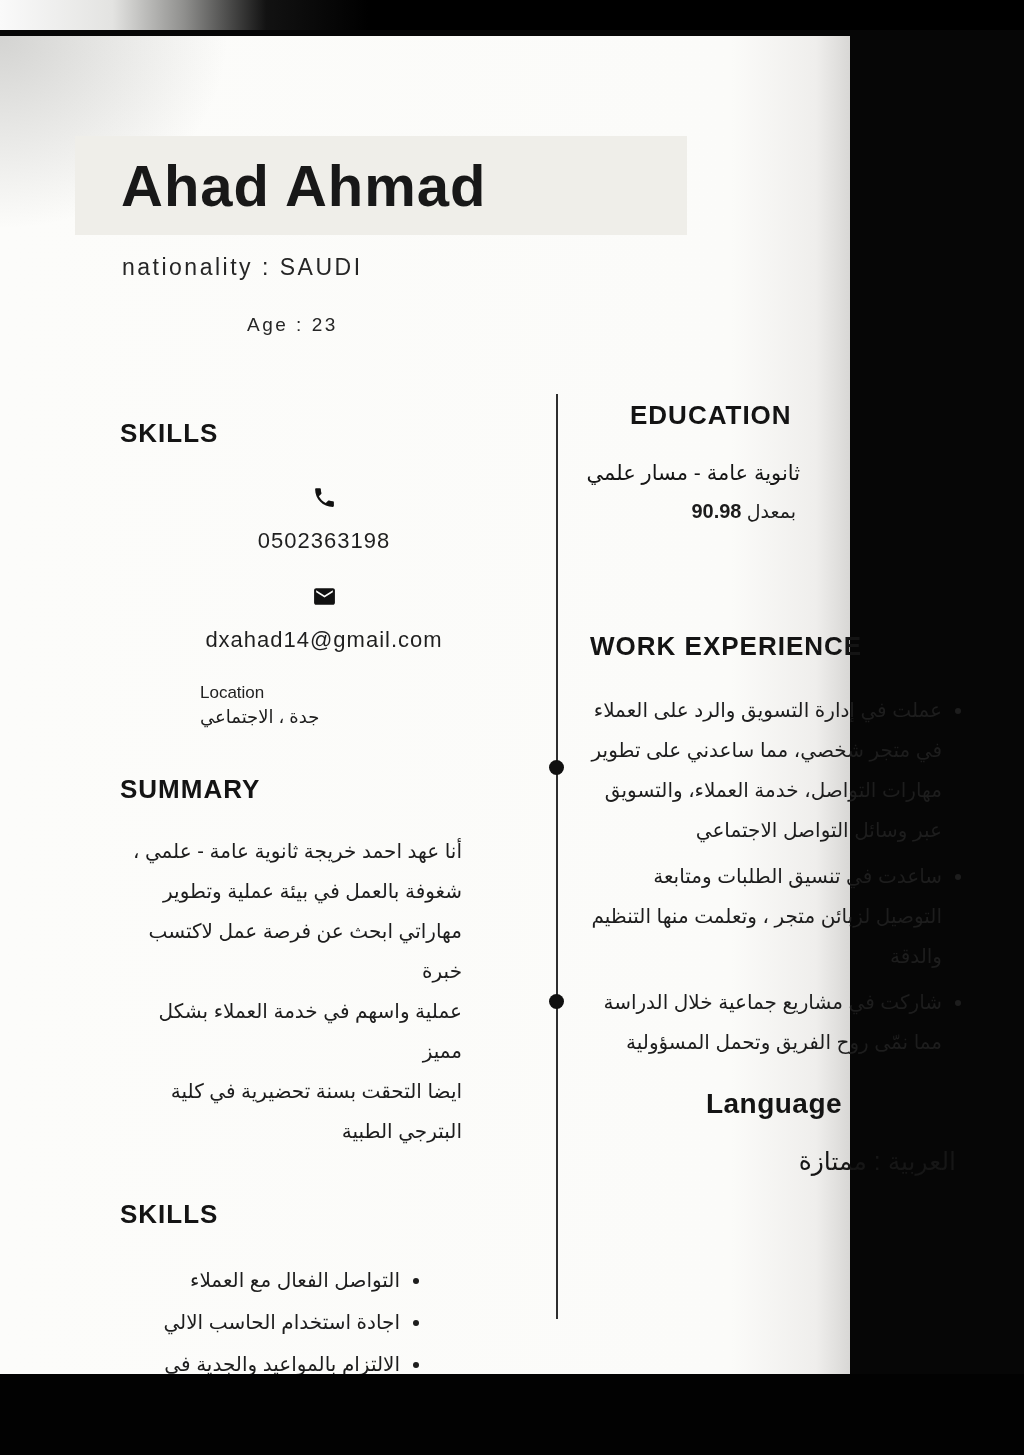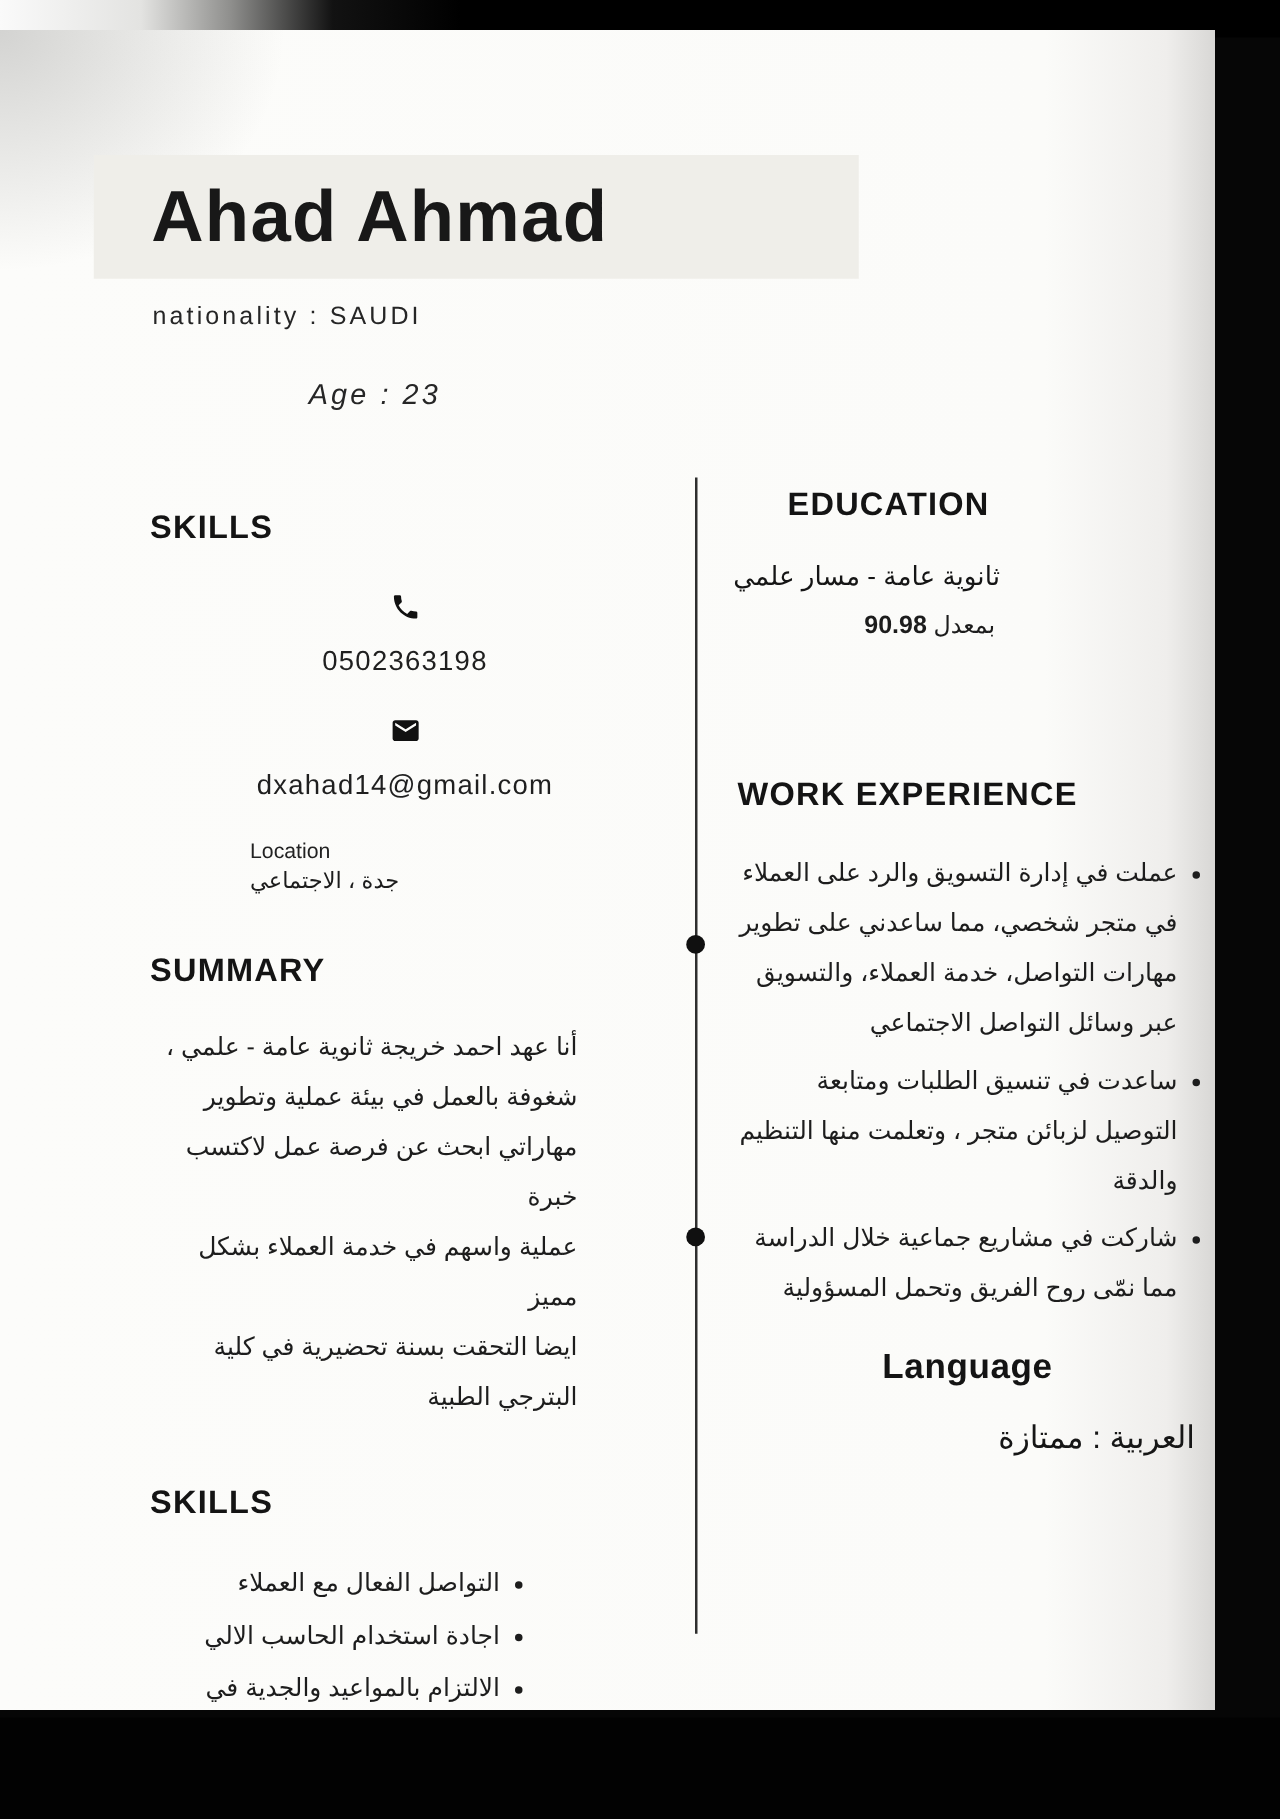--- a/index.html
+++ b/index.html
@@ -14,37 +14,37 @@
 
   
   .topbar {
     position:absolute; top:0; left:0; width:1024px; height:30px;
     background:linear-gradient(90deg,#fafafa 0%,#e3e3e1 11%,#8f8f8d 18%,#121212 26%,#000 36%);
   }
   .bottombar { position:absolute; bottom:0; left:0; width:1024px; height:81px; background:#020202; }
 
   
   .page {
-    position:absolute; top:24px; left:0; width:972px; height:1344px;
+    position:absolute; top:36px; left:0; width:850px; height:1344px;
     background:linear-gradient(90deg,#fcfcfa 0%,#fbfbf9 86%,#efeeec 96%,#d8d7d5 100%);
   }
   .corner-shade {
     position:absolute; top:0; left:0; width:260px; height:220px;
     background:radial-gradient(ellipse at 0% 0%, rgba(90,90,88,0.25), rgba(90,90,88,0) 62%);
     pointer-events:none;
   }
 
   
   .name-block {
     position:absolute; left:75px; top:100px; width:612px; height:99px;
     background:#efeee9; display:flex; align-items:center; padding-left:46px;
   }
   .name-block h1 { font-size:58px; font-weight:800; letter-spacing:1px; color:#181818; }
-  .nationality { position:absolute; left:122px; top:218px; font-size:20px; letter-spacing:2.5px; color:#262626; }
-  .age { position:absolute; left:247px; top:278px; font-size:23px; letter-spacing:2.5px; color:#262626;font-style:italic; }
+  .nationality { position:absolute; left:122px; top:218px; font-size:23px; letter-spacing:2.5px; color:#262626; }
+  .age { position:absolute; left:247px; top:278px; font-size:19px; letter-spacing:2.5px; color:#262626; }
 
   
   .divider { position:absolute; left:556px; top:358px; width:2px; height:925px; background:#2e2e2e; }
   .divider-dot { position:absolute; width:15px; height:15px; border-radius:50%; background:#101010; left:549px; }
   .dot1 { top:724px; }
   .dot2 { top:958px; }
 
   .sec-title { font-size:26px; font-weight:800; letter-spacing:1px; color:#141414; }
 
   

